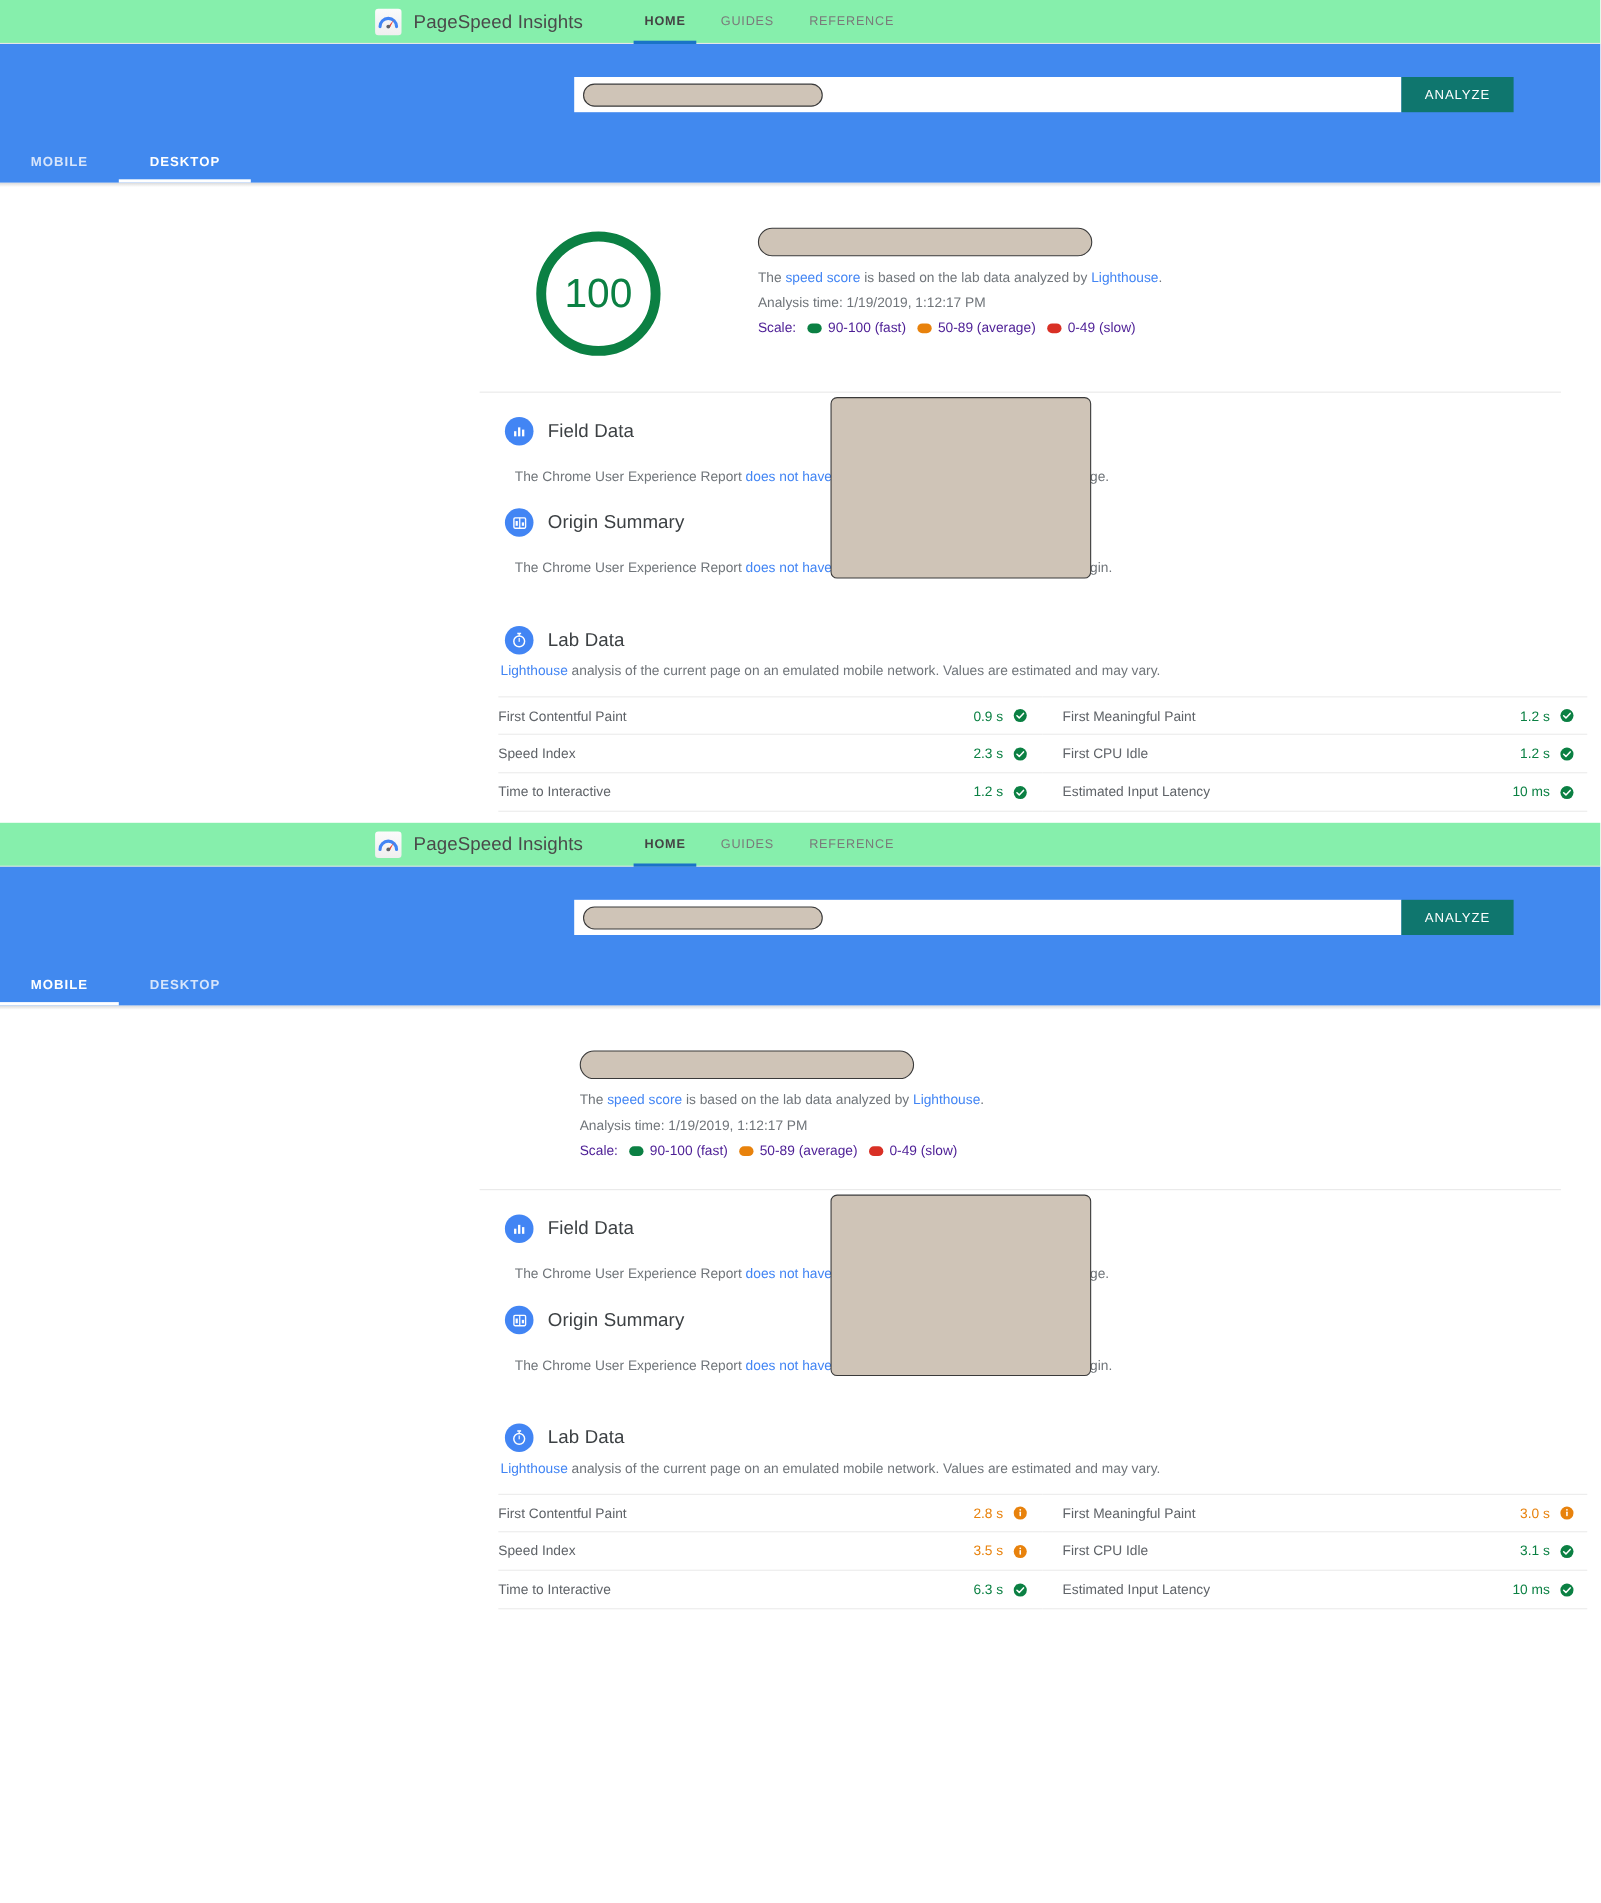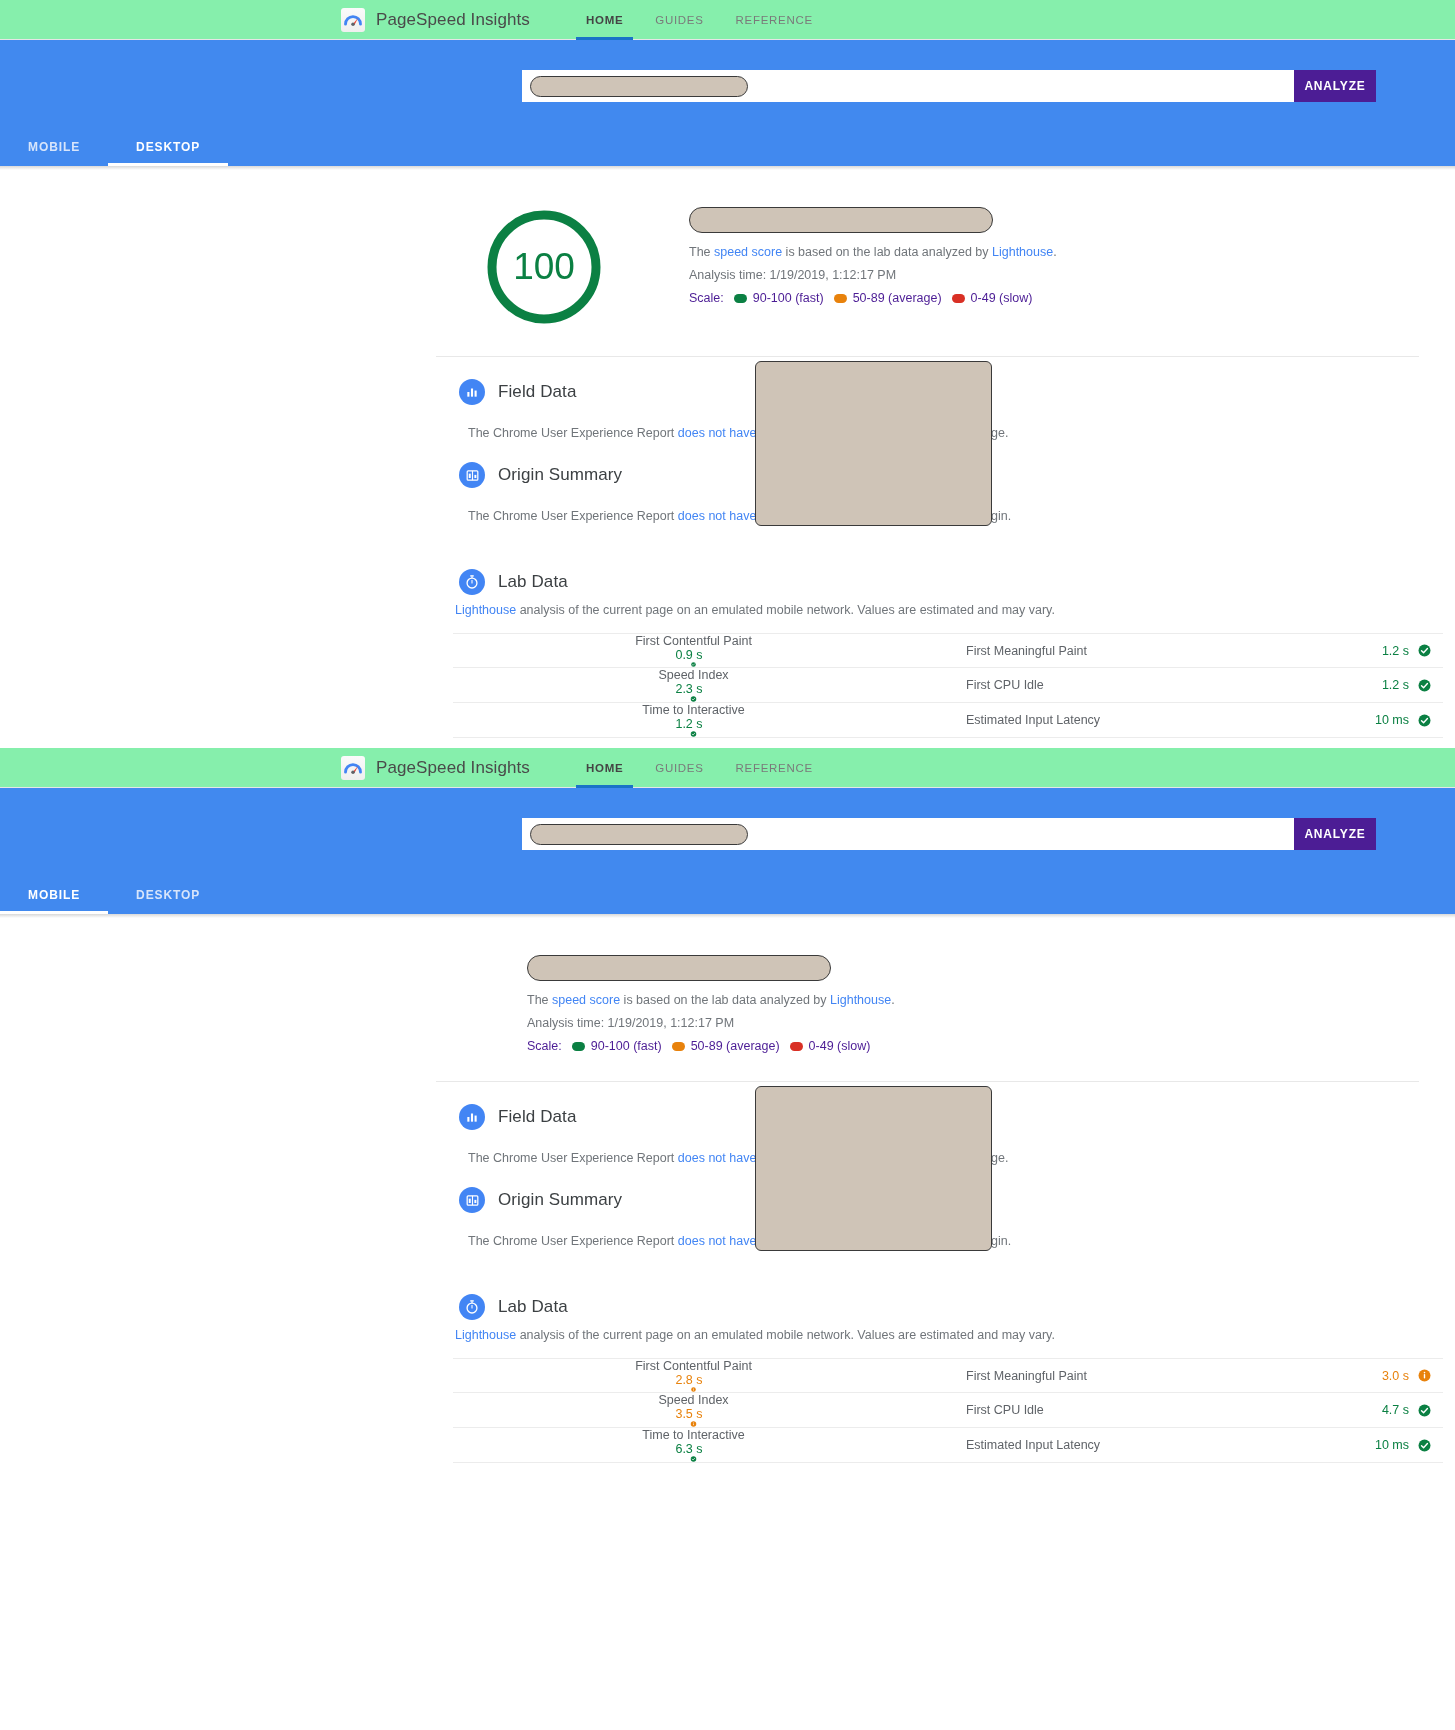--- a/index.html
+++ b/index.html
@@ -80,27 +80,27 @@
     padding-left: 8px;
   }
   .redact {
     background: #cfc4b7;
     border: 1px solid #3a3a3a;
     border-radius: 12px;
     height: 21px;
     width: 218px;
   }
   .analyze-btn {
-    background: #4c1d95;
+    background: #0f766e;
     color: #ffffff;
     font-size: 12px;
     letter-spacing: 0.8px;
-    font-weight: bold;
+    font-weight: normal;
     display: flex; align-items: center; justify-content: center;
-    width: 82px;
+    width: 102px;
     cursor: pointer;
     border: none;
   }
   .tabsrow {
     display: flex;
     margin-top: 29px;
     padding-left: 0;
     height: 35px;
   }
   .tab {
@@ -224,21 +224,21 @@
   }
   .metric-row:first-child { border-top: 1px solid #ececec; }
   .metric-name {
     font-size: 12.5px; color:#5f6368; flex:1;
     padding-left: 0px;
   }
   .metric-val { font-size: 12.5px; margin-right: 9px; }
   .metric-val.good { color:#0b8043; }
   .metric-val.avg  { color:#e8820c; }
   .badge { width: 13px; height: 13px; display:inline-block; }
-  .mcol-left .metric-row { padding-right: 14px; flex-direction: column; }
+  .mcol-left .metric-row { padding-right: 14px; }
   .mcol-right .metric-row { padding-left: 18px; }
 </style>
 </head>
 <body>
 
 <div class="page" id="root">
     <div class="topnav">
       <div class="brand">
         <div class="brand-logo">
           <svg width="20" height="20" viewBox="0 0 24 24">
@@ -512,21 +512,21 @@
               <span class="metric-name">First Meaningful Paint</span>
               <span class="metric-val avg">3.0 s</span>
               <svg class="badge" viewBox="0 0 24 24">
                 <circle cx="12" cy="12" r="11" fill="#e8820c"></circle>
                 <rect x="10.7" y="9.4" width="2.6" height="8" rx="1.2" fill="#fff"></rect>
                 <circle cx="12" cy="6.6" r="1.5" fill="#fff"></circle>
               </svg>
             </div>
             <div class="metric-row">
               <span class="metric-name">First CPU Idle</span>
-              <span class="metric-val good">4.7 s</span>
+              <span class="metric-val good">3.1 s</span>
               <svg class="badge" viewBox="0 0 24 24">
                 <circle cx="12" cy="12" r="11" fill="#0b8043"></circle>
                 <path d="M6.5 12.4 L10.3 16 L17.4 8.4" fill="none" stroke="#fff" stroke-width="2.6" stroke-linecap="round" stroke-linejoin="round"></path>
               </svg>
             </div>
             <div class="metric-row">
               <span class="metric-name">Estimated Input Latency</span>
               <span class="metric-val good">10 ms</span>
               <svg class="badge" viewBox="0 0 24 24">
                 <circle cx="12" cy="12" r="11" fill="#0b8043"></circle>

